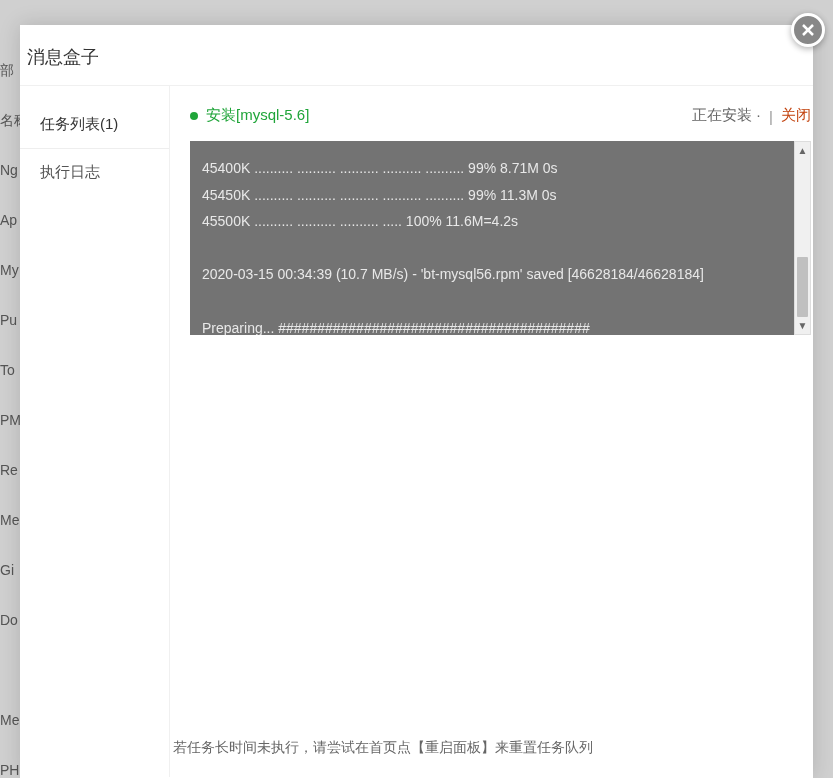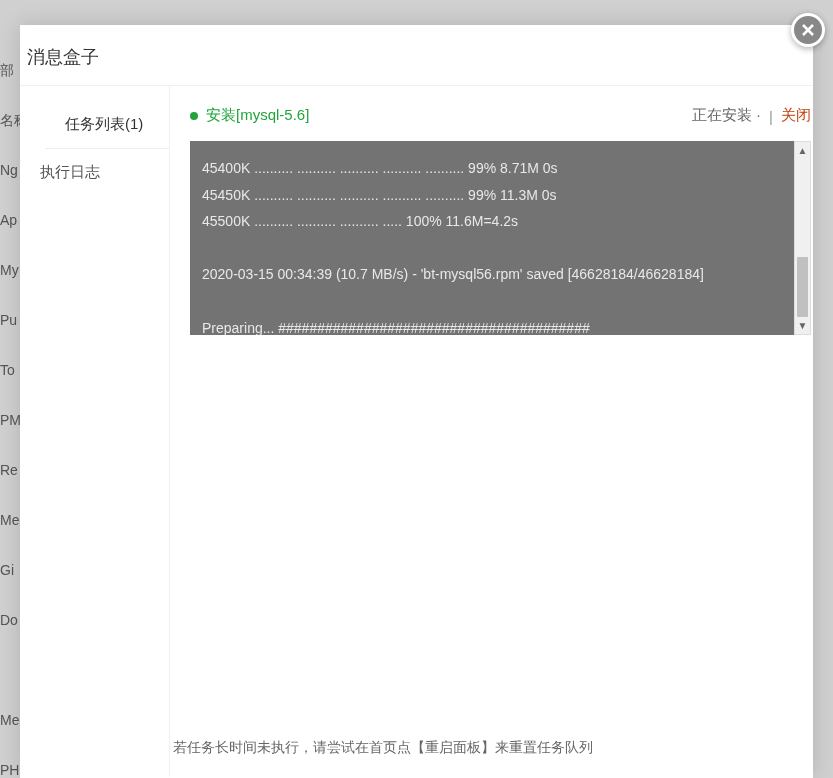--- a/index.html
+++ b/index.html
@@ -79,21 +79,20 @@
       padding: 14px 20px;
       font-size: 15px;
       color: #555;
       cursor: pointer;
       border-bottom: 1px solid transparent;
     }
     .sidebar-item.active {
       background: #fff;
       color: #333;
       border-bottom: 1px solid #eee;
-      margin-left: 25px;
     }
     .main-content {
       flex: 1;
       padding: 20px 0 0 20px;
       display: flex;
       flex-direction: column;
       position: relative;
     }
     .task-header {
       display: flex;

